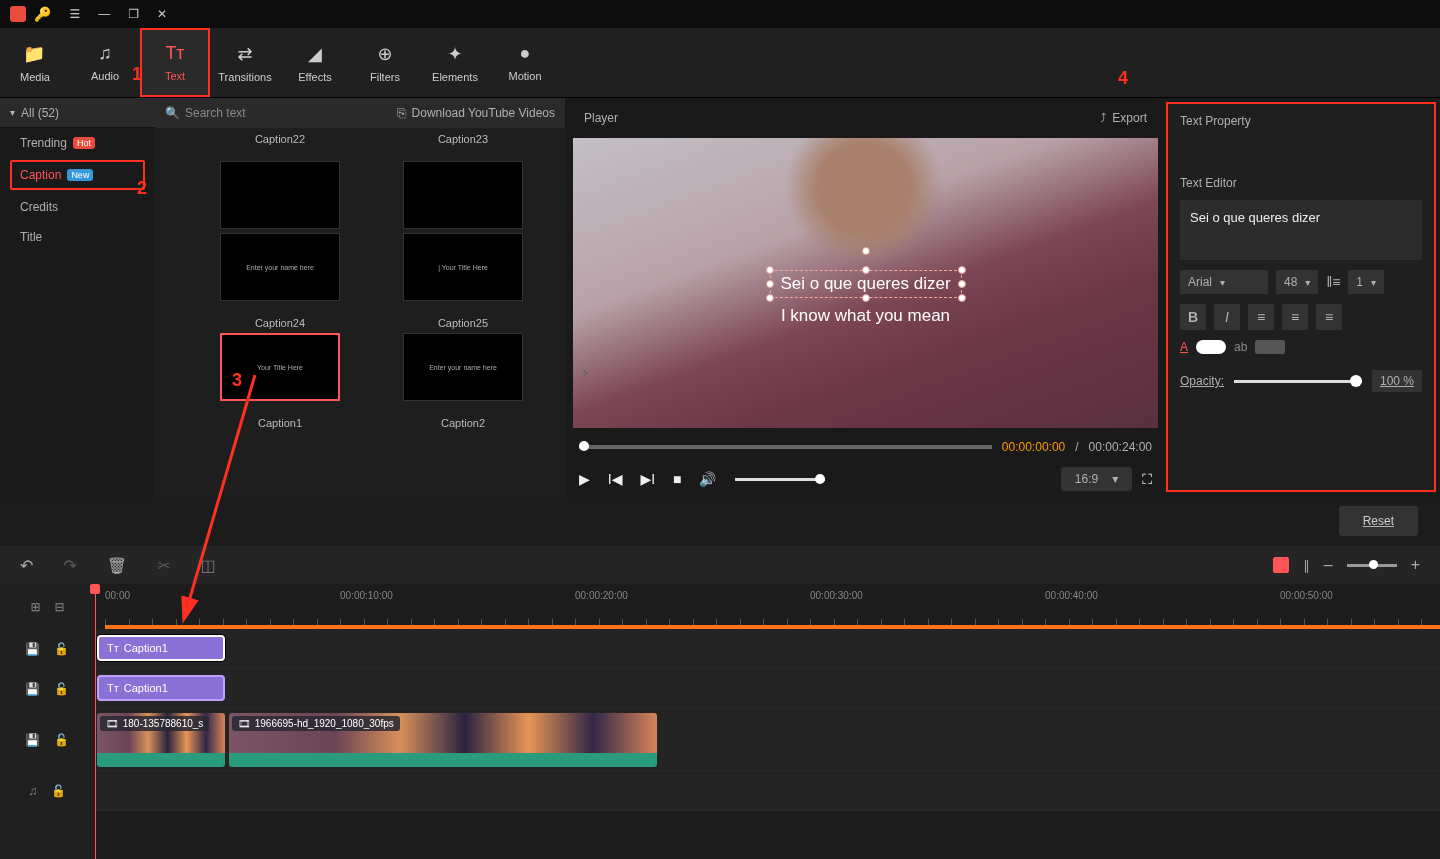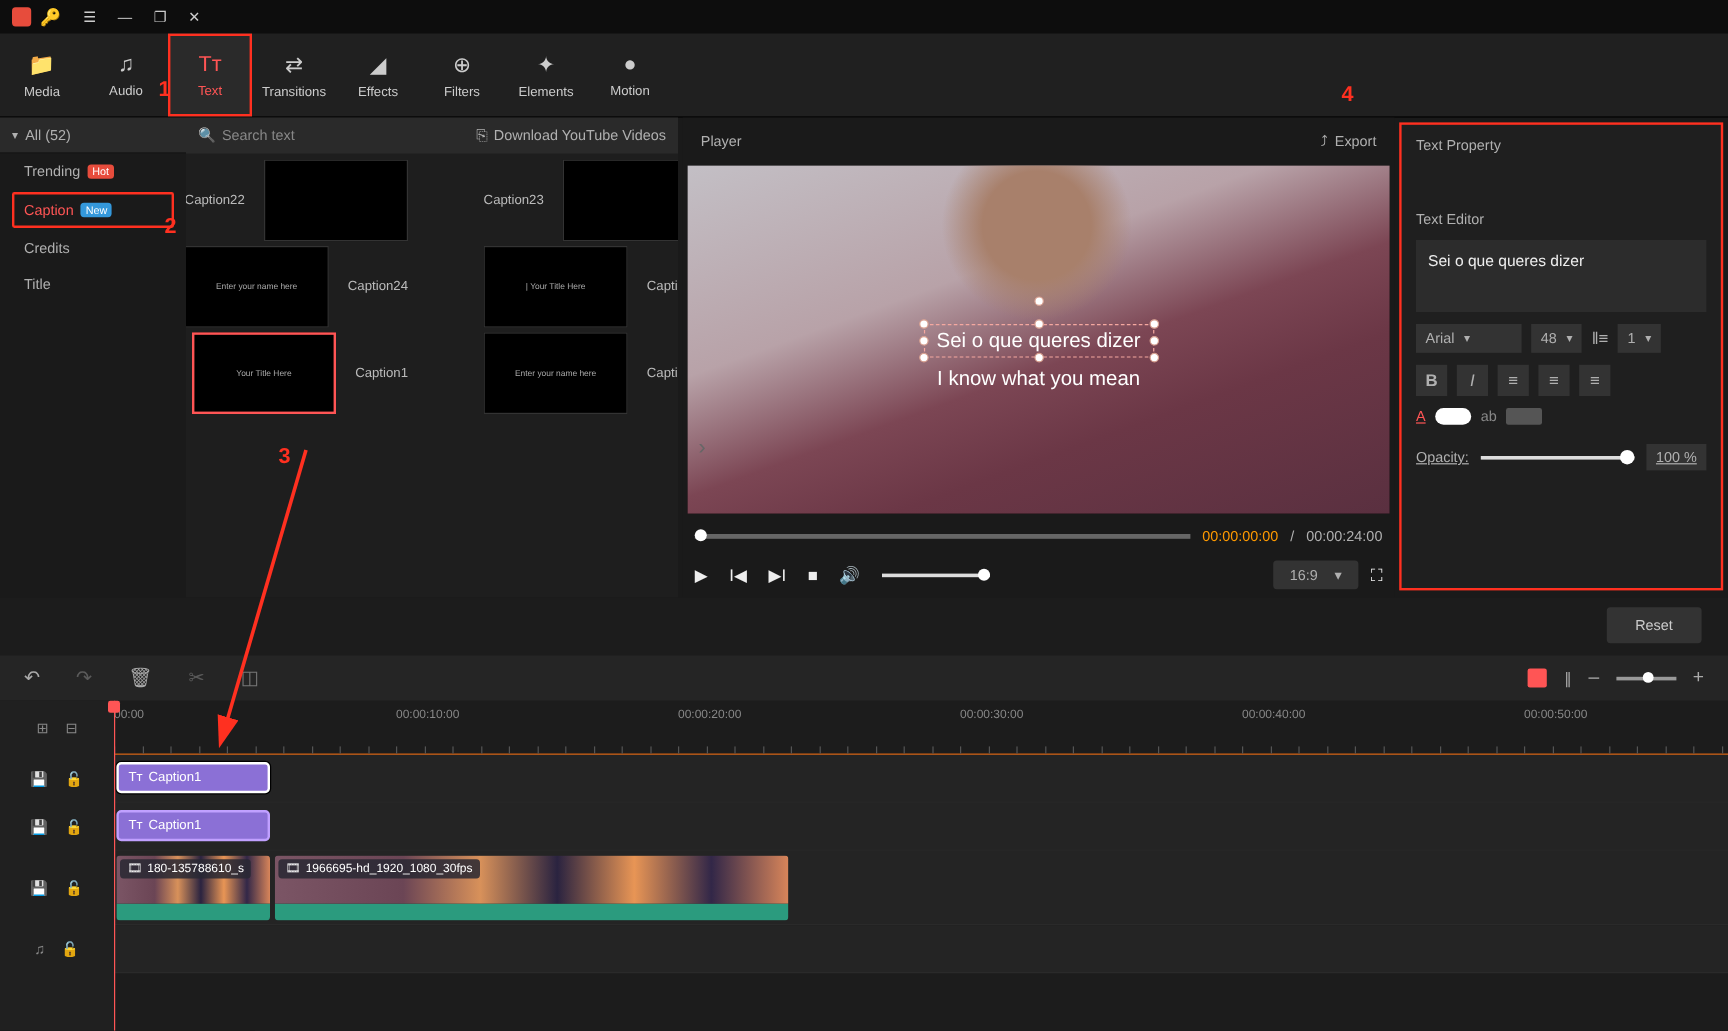--- a/index.html
+++ b/index.html
@@ -34,21 +34,21 @@
 .badge.hot { background: #e74c3c; }
 .badge.new { background: #3498db; }
 
 
 .library { width: 410px; background: #1e1e1e; display: flex; flex-direction: column; }
 .lib-header { height: 30px; display: flex; align-items: center; padding: 0 10px; background: #2a2a2a; gap: 10px; }
 .search-wrap { display: flex; align-items: center; gap: 5px; color: #888; }
 .lib-header .dl { margin-left: auto; display: flex; align-items: center; gap: 5px; }
 .lib-grid { flex: 1; overflow: hidden; padding: 5px 10px; }
 .lg-row { display: flex; gap: 40px; justify-content: center; margin-bottom: 4px; }
-.lg-item { display: flex; flex-direction: row; align-items: center; gap: 16px; padding-left: 23px; }
+.lg-item { display: flex; flex-direction: column; align-items: center; gap: 16px; padding-left: 23px; }
 .lg-thumb { width: 120px; height: 68px; background: #000; border: 1px solid #333; display: flex; align-items: center; justify-content: center; color: #888; font-size: 8px; position: relative; }
 .lg-thumb.selected { border: 2px solid #ff5555; }
 .lg-label { font-size: 11px; color: #bbb; }
 
 
 .player { flex: 1; background: #1a1a1a; display: flex; flex-direction: column; margin: 0 4px; }
 .player-head { height: 40px; display: flex; align-items: center; padding: 0 15px; }
 .player-head .export { margin-left: auto; display: flex; align-items: center; gap: 6px; cursor: pointer; }
 .player-view { flex: 1; display: flex; align-items: center; justify-content: center; background: #000; margin: 0 4px; position: relative; }
 .video-frame { width: 100%; height: 100%; background: linear-gradient(160deg, #c3bfc5 0%, #b8a2a8 35%, #7c4654 55%, #6b3746 70%, #5a3040 100%); position: relative; overflow: hidden; }
@@ -98,21 +98,21 @@
 .zoom-bar { width: 50px; height: 3px; background: #999; position: relative; }
 .zoom-bar .zdot { position: absolute; left: 45%; top: -4px; width: 9px; height: 9px; border-radius: 50%; background: #fff; }
 .mag { width: 16px; height: 16px; background: #ff5555; border-radius: 2px; }
 
 
 .timeline { flex: 1; background: #1c1c1c; display: flex; }
 .tl-left { width: 95px; background: #202020; display: flex; flex-direction: column; }
 .tl-left .trow { height: 40px; display: flex; align-items: center; justify-content: center; gap: 14px; color: #888; }
 .tl-left .trow.ruler-pad { height: 45px; }
 .tl-body { flex: 1; position: relative; }
-.ruler { height: 45px; position: relative; border-bottom: 1px solid #f97316; }
+.ruler { height: 45px; position: relative; border-bottom: 4px solid #f97316; margin-left: 10px; }
 .ruler .tick { position: absolute; top: 6px; font-size: 10px; color: #888; }
 .ruler .minor { position: absolute; bottom: 0; width: 1px; height: 6px; background: #555; }
 .playhead { position: absolute; left: 0; top: 0; bottom: 0; width: 1px; background: #ff5555; z-index: 10; }
 .playhead::before { content: ''; position: absolute; top: 0; left: -5px; width: 10px; height: 10px; background: #ff5555; border-radius: 2px; }
 .track { height: 40px; position: relative; border-bottom: 1px solid #2a2a2a; background: #242424; }
 .track.video { height: 62px; }
 .clip-text { position: absolute; top: 6px; height: 26px; background: #8b70d6; border: 2px solid #c0a0ff; border-radius: 4px; display: flex; align-items: center; padding: 0 8px; gap: 5px; color: #fff; font-size: 11px; }
 .clip-text.sel { border-color: #fff; box-shadow: 0 0 0 1px #000; }
 .clip-video { position: absolute; top: 4px; height: 54px; display: flex; flex-direction: column; border-radius: 3px; overflow: hidden; }
 .clip-video .thumbs { flex: 1; background: linear-gradient(90deg, #7b5565 0%, #6b4555 25%, #d8915a 40%, #2a2340 55%, #e89555 70%, #322748 85%, #d8855a 100%); position: relative; }
@@ -356,21 +356,21 @@
               <div class="odot"></div>
             </div>
         <div class="op-val">100 %</div>
       </div>
     </div>
   </div>
 
 </div>
 
 <div style="height:48px; position:relative; background:#1c1c1c;">
-  <div style="position:absolute; right:22px; top:8px;">
+  <div style="position:absolute; right:22px; top:8px;text-decoration:underline;">
     <div class="reset-btn">Reset</div>
   </div>
   <div style="position:absolute; left:582px; top:-136px; color:#666; font-size:18px;">›</div>
 </div>
 
 <div class="tl-toolbar">
   <span class="tbtn">↶</span>
   <span class="tbtn" style="opacity:.4">↷</span>
   <span class="tbtn">🗑</span>
   <span class="tbtn" style="opacity:.4">✂</span>

